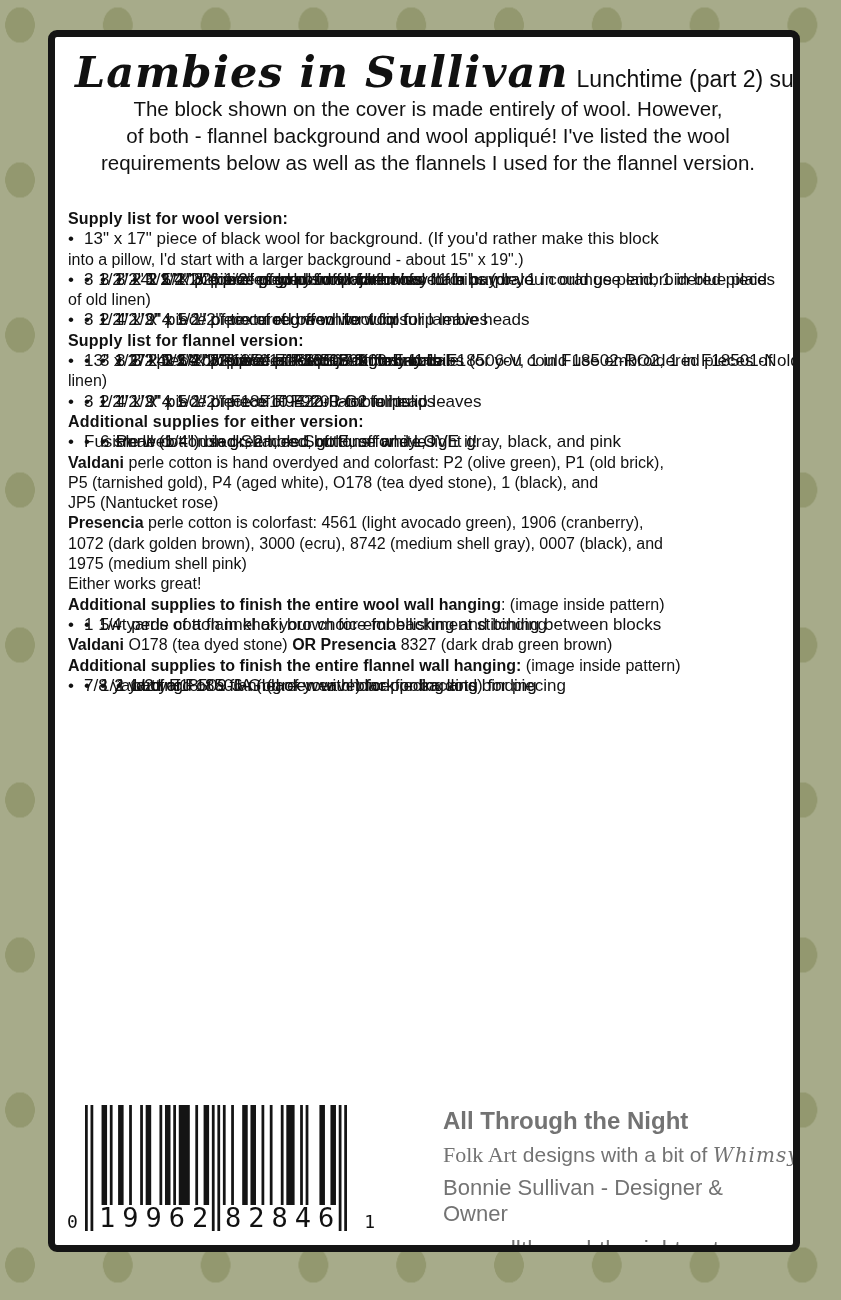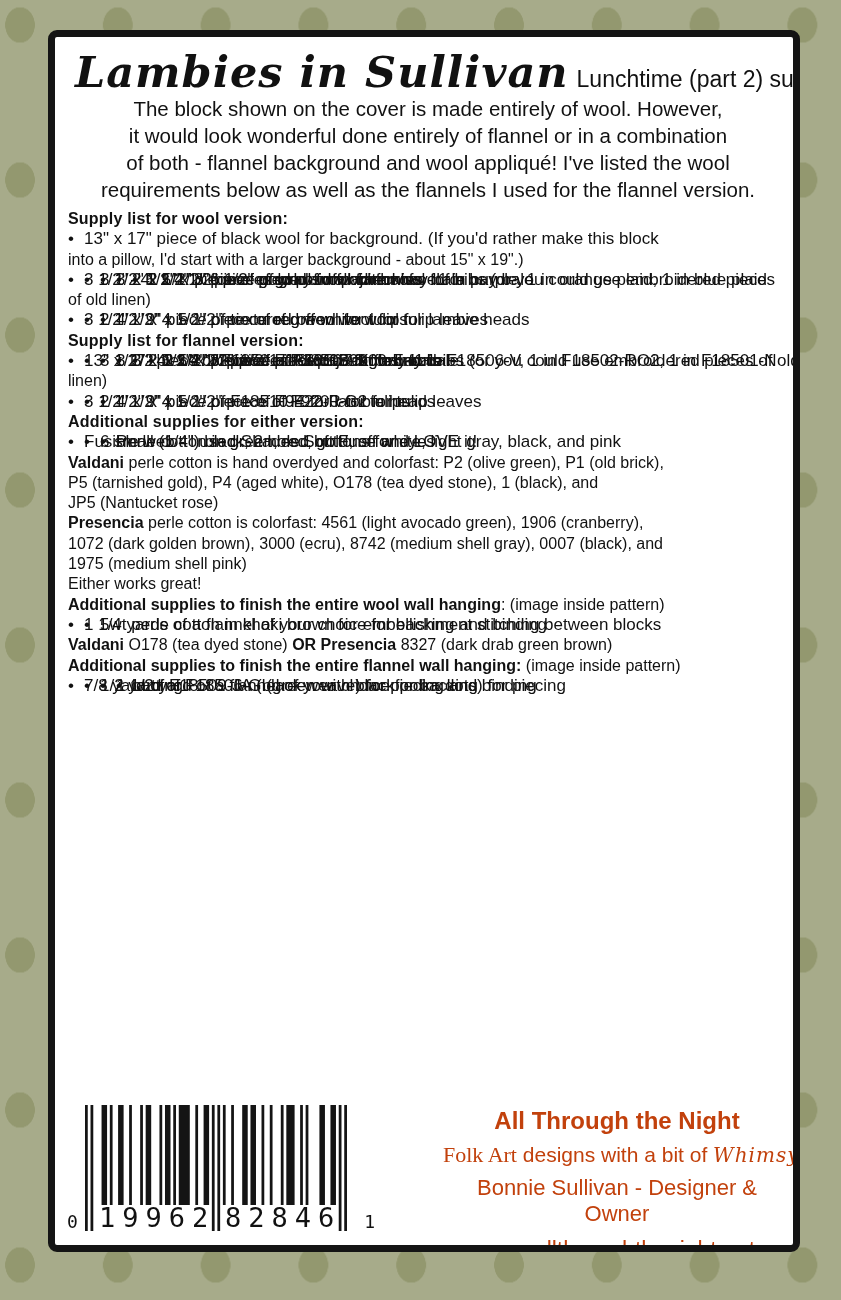--- a/index.html
+++ b/index.html
@@ -32,40 +32,39 @@
   .footer{position:absolute;left:0;top:1065px;right:0;height:145px;}
   .barcode{position:absolute;left:30px;top:3px;width:262px;height:128px;}
   .bc-svg{position:absolute;left:0;top:0;}
   .bc-digits{position:absolute;top:97px;height:30px;font-family:"DejaVu Sans Mono", monospace;
     font-size:27px;color:#111;background:transparent;}
   .bc-g1{left:14px;width:112px;letter-spacing:7px;}
   .bc-g2{left:140px;width:112px;letter-spacing:7px;}
   .bc-side{position:absolute;top:106px;font-family:"DejaVu Sans Mono", monospace;font-size:18px;color:#111;}
   .bc-left{left:-18px;}
   .bc-right{right:-28px;}
-  .brand{position:absolute;left:388px;width:348px;top:5px;text-align:center;color:#c2410c;}
+  .brand{position:absolute;left:388px;width:348px;top:5px;color:#737373;}
   .brand-line1{font-weight:bold;font-size:24px;margin-bottom:7px;}
   .brand-line2{font-size:21px;margin-bottom:7px;white-space:nowrap;}
   .folk{font-family:"Liberation Serif", serif;font-size:22px;}
   .whimsy{font-family:"DejaVu Serif", serif;font-style:italic;font-size:20px;letter-spacing:1px;}
   .brand-line3{font-size:22px;margin-bottom:10px;}
   .brand-line4{font-size:23px;}
 </style>
 </head>
 <body>
 
 <div class="card">
 
   <div class="title-row">
     <span class="script-title">Lambies in Sullivan</span><span class="subtitle">Lunchtime (part 2) supply list:</span>
   </div>
 
   <div class="intro">
       <div>The block shown on the cover is made entirely of wool. However,</div>
-      <div>it would look wonderful done entirely of flannel or in a combination</div>
       <div>of both - flannel background and wool appliqué! I've listed the wool</div>
       <div>requirements below as well as the flannels I used for the flannel version.</div>
     </div>
 
   <div class="supply"><div class="line header"><span class="b">Supply list for wool version:</span></div><div class="line bullet"><span class="bullet">•</span><span>13" x 17" piece of black wool for background. (If you'd rather make this block</span></div><div class="line cont"><span>into a pillow, I'd start with a larger background - about 15" x 19".)</span></div><div class="line bullet"><span class="bullet">•</span><span>3 1/2" x 5 1/2" piece of gold plaid wool for hay bale</span></div><div class="line bullet"><span class="bullet">•</span><span>3 1/2" x 5 1/2" piece of gold small check wool for hay bale</span></div><div class="line bullet"><span class="bullet">•</span><span>3 - 4" x 4 1/2" pieces wool for pajammies - 1 in purple, 1 in orange plaid, 1 in blue plaid</span></div><div class="line bullet"><span class="bullet">•</span><span>2 1/2" x 3" piece of gray wool for hoofs</span></div><div class="line bullet"><span class="bullet">•</span><span>2 1/2" x 6 1/2" piece of off white wool for bibs (or you could use embroidered pieces</span></div><div class="line cont"><span>of old linen)</span></div><div class="line bullet"><span class="bullet">•</span><span>3 1/2" x 9" piece of textured off white wool for lambie heads</span></div><div class="line bullet"><span class="bullet">•</span><span>2 1/2" x 4 1/2" piece of red wool for tulips</span></div><div class="line bullet"><span class="bullet">•</span><span>4 1/2" x 5 1/2" piece of green wool for tulip leaves</span></div><div class="line header"><span class="b">Supply list for flannel version:</span></div><div class="line bullet"><span class="bullet">•</span><span>13" x 17" piece of F18501-JA for background</span></div><div class="line bullet"><span class="bullet">•</span><span>3 1/2" x 5 1/2" piece of F18501-S for hay bale</span></div><div class="line bullet"><span class="bullet">•</span><span>3 1/2" x 5 1/2" piece of F18508-S for hay bale</span></div><div class="line bullet"><span class="bullet">•</span><span>3 - 4" x 4 1/2" pieces for pajammies - 1 in F18506-V, 1 in F18502-RO2, 1 in F18501-N</span></div><div class="line bullet"><span class="bullet">•</span><span>2 1/2" x 3" piece of F18507-K for hoofs</span></div><div class="line bullet"><span class="bullet">•</span><span>2 1/2" x 6 1/2" piece of F9200-E for bibs (or you could use embroidered pieces of old</span></div><div class="line cont"><span>linen)</span></div><div class="line bullet"><span class="bullet">•</span><span>3 1/2" x 9" piece of F18510-E for lambie heads</span></div><div class="line bullet"><span class="bullet">•</span><span>2 1/2" x 4 1/2" piece of F9422-R for tulips</span></div><div class="line bullet"><span class="bullet">•</span><span>4 1/2" x 5 1/2" piece of F9200-G2 for tulip leaves</span></div><div class="line header"><span class="b">Additional supplies for either version:</span></div><div class="line bullet"><span class="bullet">•</span><span>Fusible web - I used Shades Soft Fuse and LOVE it!</span></div><div class="line bullet"><span class="bullet">•</span><span>6 small (1/4") black, 2 holed buttons for eyes</span></div><div class="line bullet"><span class="bullet">•</span><span>Perle cotton in green, red, gold, off white, light gray, black, and pink</span></div><div class="line plain"><span class="b">Valdani</span><span> perle cotton is hand overdyed and colorfast: P2 (olive green), P1 (old brick),</span></div><div class="line plain"><span>P5 (tarnished gold), P4 (aged white), O178 (tea dyed stone), 1 (black), and</span></div><div class="line plain"><span>JP5 (Nantucket rose)</span></div><div class="line plain"><span class="b">Presencia</span><span> perle cotton is colorfast: 4561 (light avocado green), 1906 (cranberry),</span></div><div class="line plain"><span>1072 (dark golden brown), 3000 (ecru), 8742 (medium shell gray), 0007 (black), and</span></div><div class="line plain"><span>1975 (medium shell pink)</span></div><div class="line plain"><span>Either works great!</span></div><div class="line plain"><span class="b">Additional supplies to finish the entire wool wall hanging</span><span>: (image inside pattern)</span></div><div class="line bullet"><span class="bullet">•</span><span>1 1/4 yards of a flannel of your choice for backing and binding</span></div><div class="line bullet"><span class="bullet">•</span><span>5wt perle cotton in khaki brown for embellishment stitching between blocks</span></div><div class="line plain"><span class="b">Valdani</span><span> O178 (tea dyed stone) </span><span class="b">OR</span><span> </span><span class="b">Presencia</span><span> 8327 (dark drab green brown)</span></div><div class="line plain"><span class="b">Additional supplies to finish the entire flannel wall hanging:</span><span> (image inside pattern)</span></div><div class="line bullet"><span class="bullet">•</span><span>7/8 yard of F18509-JA (black weave) for piecing and binding</span></div><div class="line bullet"><span class="bullet">•</span><span>1/2 yard of F18506-G (green with black polka dots) for piecing</span></div><div class="line bullet"><span class="bullet">•</span><span>1 1/2 yard of a flannel of your choice for backing</span></div><div class="line bullet"><span class="bullet">•</span><span>batting</span></div></div>
 
   <div class="footer">
     <div class="barcode">
       <svg class="bc-svg" width="262" height="126" viewBox="0 0 262 126" xmlns="http://www.w3.org/2000/svg">
           <rect x="0.00" y="0" width="2.76" height="126" fill="#141414"></rect>

